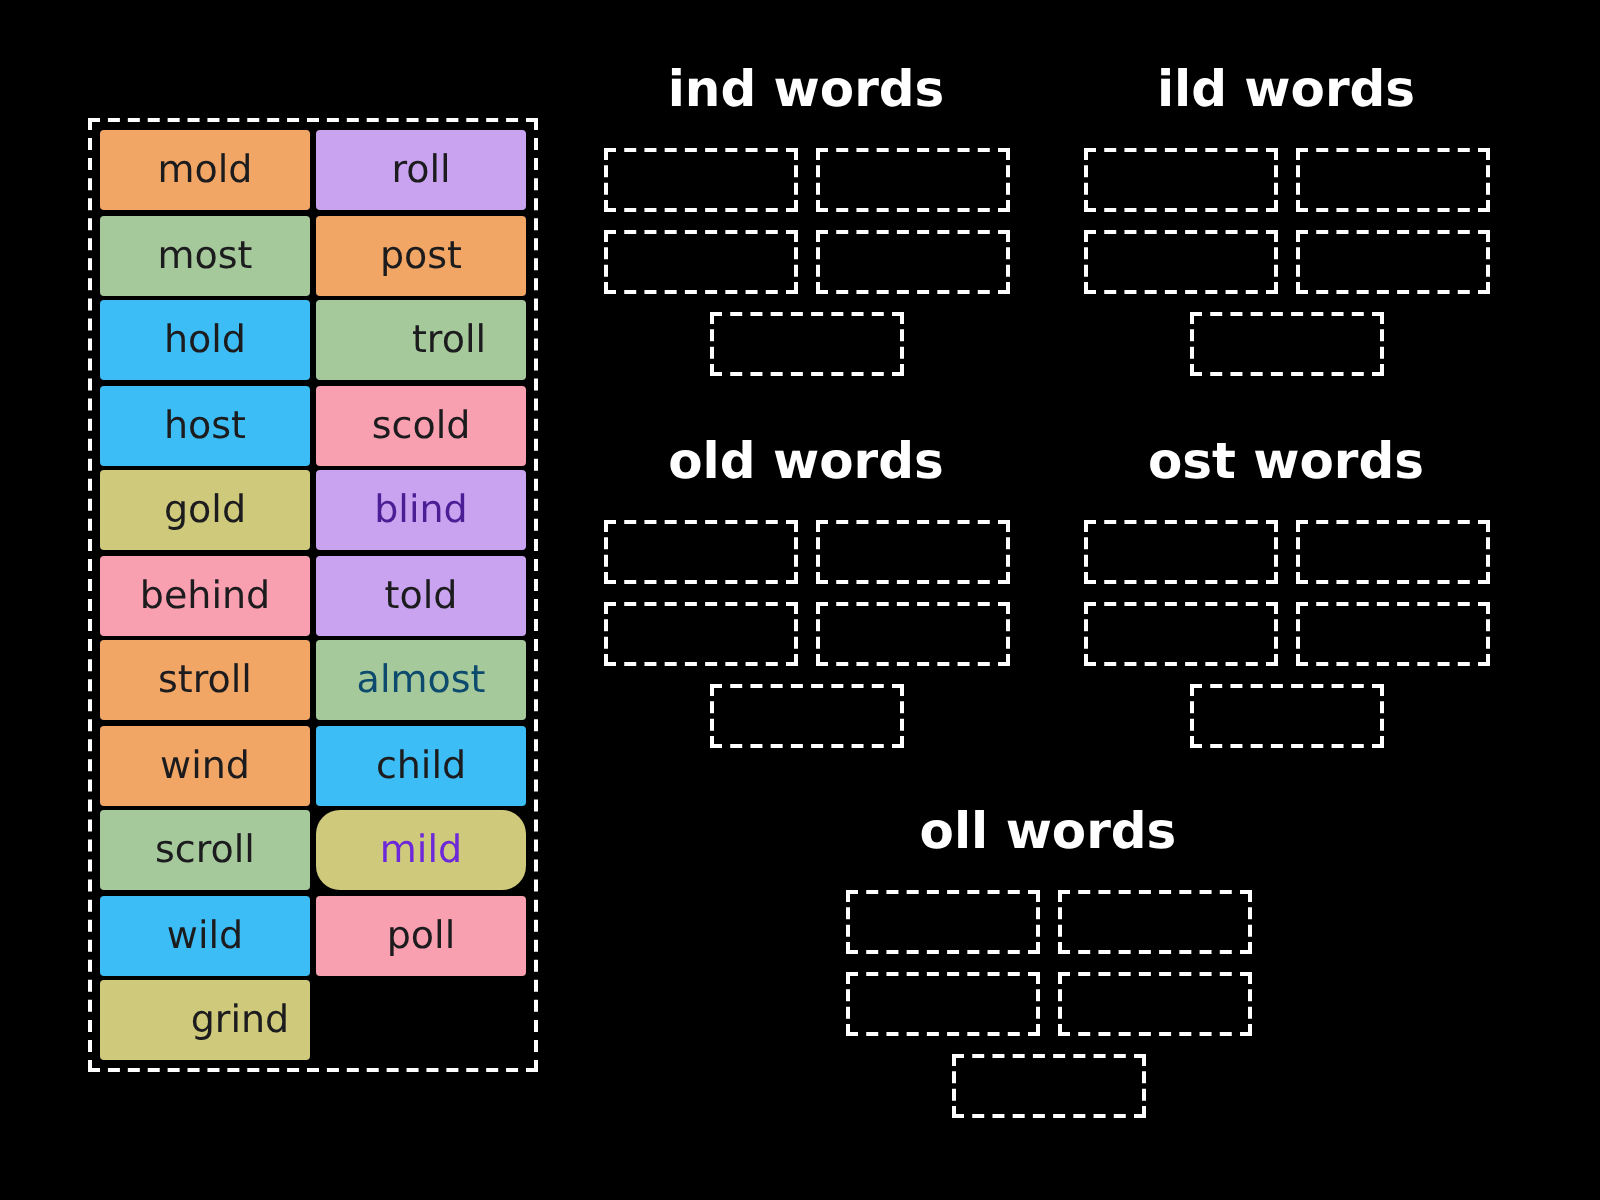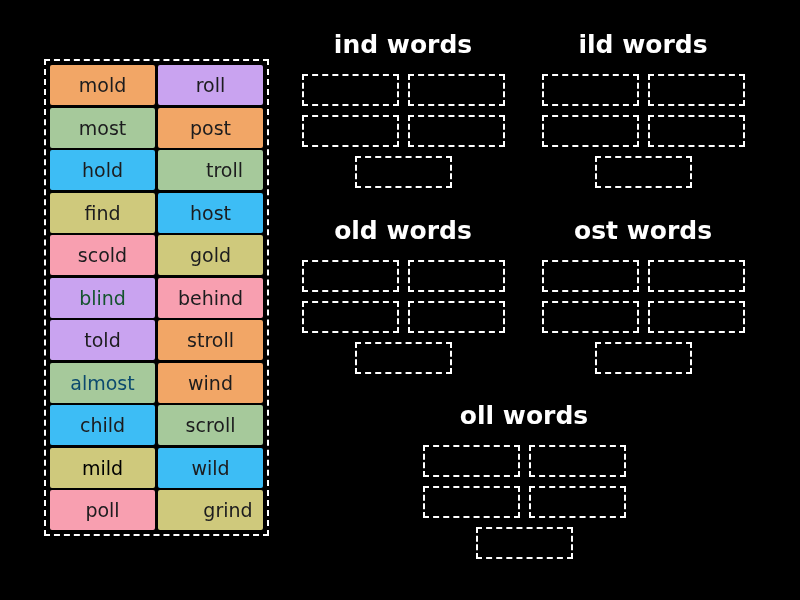--- a/index.html
+++ b/index.html
@@ -75,33 +75,32 @@
 <body style="background: rgb(0, 0, 0);">
 
 <div class="stage">
   <div class="bank" id="bank">
       <div class="tile" style="background: rgb(242, 166, 102); color: rgb(28, 28, 30);">mold</div>
       <div class="tile" style="background: rgb(201, 163, 240); color: rgb(28, 28, 30);">roll</div>
       <div class="tile" style="background: rgb(166, 201, 155); color: rgb(28, 28, 30);">most</div>
       <div class="tile" style="background: rgb(242, 166, 102); color: rgb(28, 28, 30);">post</div>
       <div class="tile" style="background: rgb(61, 189, 245); color: rgb(28, 28, 30);">hold</div>
       <div class="tile" style="background: rgb(166, 201, 155); color: rgb(28, 28, 30); padding-left: 28px;">troll</div>
-      <div class="tile" style="background: rgb(207, 201, 124); color: rgb(28, 28, 30);">find</div>
       <div class="tile" style="background: rgb(61, 189, 245); color: rgb(28, 28, 30);">host</div>
       <div class="tile" style="background: rgb(248, 159, 176); color: rgb(28, 28, 30);">scold</div>
       <div class="tile" style="background: rgb(207, 201, 124); color: rgb(28, 28, 30);">gold</div>
-      <div class="tile" style="background: rgb(201, 163, 240); color: #14532d;">blind</div>
+      <div class="tile" style="background: rgb(201, 163, 240); color: #4c1d95;">blind</div>
       <div class="tile" style="background: rgb(248, 159, 176); color: rgb(28, 28, 30);">behind</div>
       <div class="tile" style="background: rgb(201, 163, 240); color: rgb(28, 28, 30);">told</div>
       <div class="tile" style="background: rgb(242, 166, 102); color: rgb(28, 28, 30);">stroll</div>
       <div class="tile" style="background: rgb(166, 201, 155); color: #0c4a6e;">almost</div>
       <div class="tile" style="background: rgb(242, 166, 102); color: rgb(28, 28, 30);">wind</div>
       <div class="tile" style="background: rgb(61, 189, 245); color: rgb(28, 28, 30);">child</div>
       <div class="tile" style="background: rgb(166, 201, 155); color: rgb(28, 28, 30);">scroll</div>
-      <div class="tile" style="background: rgb(207, 201, 124); color: #000000;">mild</div>
+      <div class="tile" style="background: rgb(207, 201, 124); color: #6d28d9; border-radius: 12px;">mild</div>
       <div class="tile" style="background: rgb(61, 189, 245); color: rgb(28, 28, 30);">wild</div>
       <div class="tile" style="background: rgb(248, 159, 176); color: rgb(28, 28, 30);">poll</div>
       <div class="tile" style="background: rgb(207, 201, 124); color: rgb(28, 28, 30); padding-left: 35px;">grind</div>
     </div>
   <div id="groups">
       <div class="group group-0">
         <div class="group-title" style="color: rgb(255, 255, 255);">ind words</div>
         <div class="slot-rows">
           <div class="slot-row">
             <div class="slot" style="border-color: rgb(255, 255, 255);"></div>

